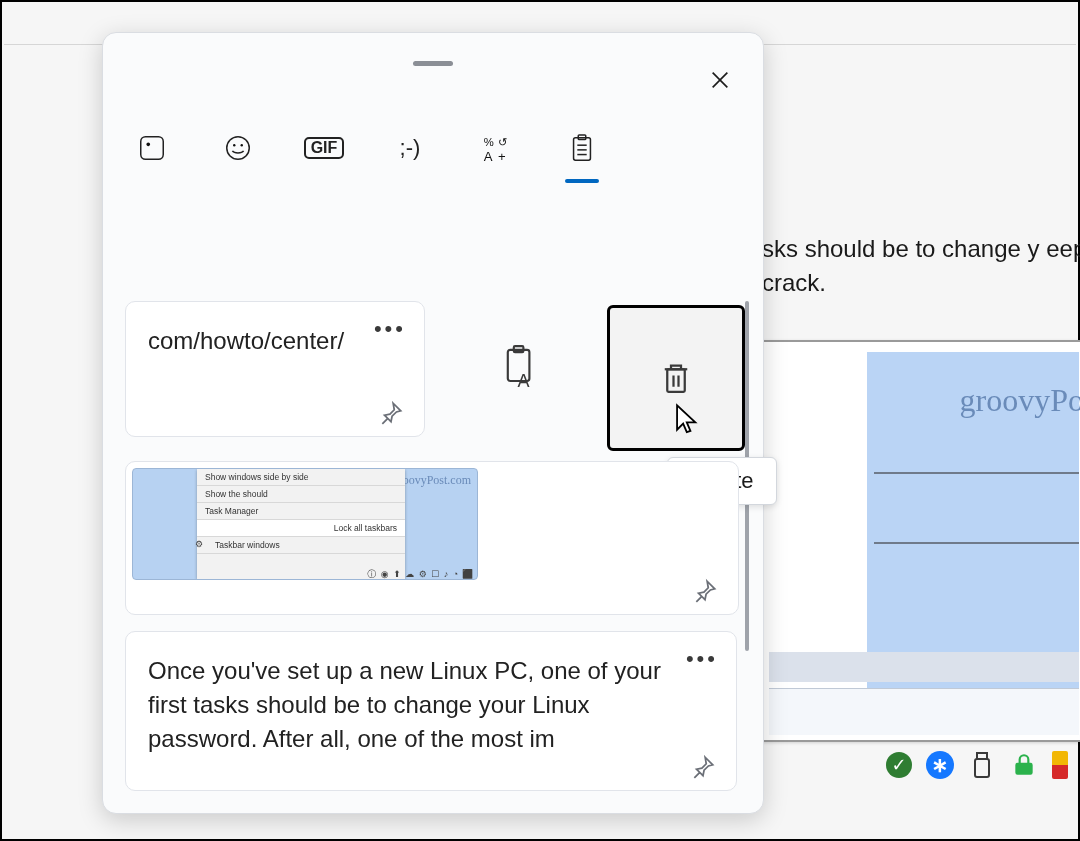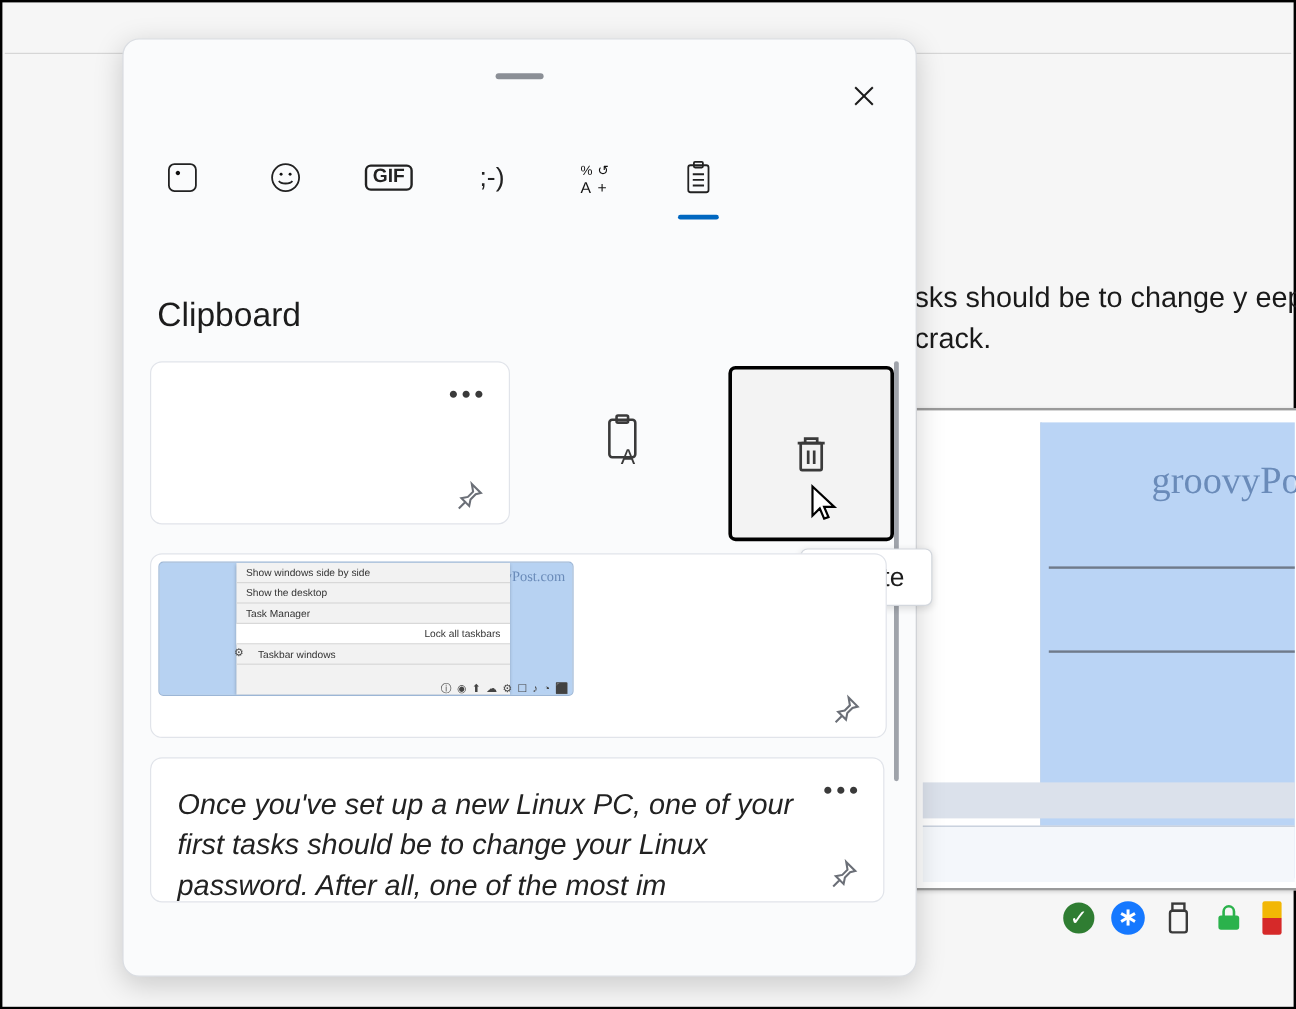--- a/index.html
+++ b/index.html
@@ -52,28 +52,28 @@
   
   .deletebox{position:absolute;left:504px;top:272px;width:132px;height:140px;border:3px solid #000;border-radius:6px;background:#f3f3f3;display:flex;align-items:center;justify-content:center;cursor:pointer;}
   .deletebox svg{width:40px;height:40px;stroke:#3a3a3a;fill:none;stroke-width:1.8;}
   
   .tooltip{position:absolute;left:564px;top:424px;background:#fff;border:1px solid #d3d7dd;border-radius:6px;padding:10px 22px;font-size:22px;color:#1b1b1b;box-shadow:0 2px 6px rgba(0,0,0,.12);}
   
   .cursor{position:absolute;left:570px;top:370px;font-size:34px;color:#111;pointer-events:none;z-index:20;}
   
   .item2{left:22px;top:428px;width:612px;height:152px;}
   .item2 .thumb{position:absolute;left:6px;top:6px;width:344px;height:110px;background:linear-gradient(#b7d2f2,#b7d2f2);border:1px solid #9cb6d6;border-radius:4px;overflow:hidden;}
-  .item2 .thumb .menu{position:absolute;left:64px;top:0;width:228px;height:100%;background:#f2f2f2;box-shadow:0 1px 3px rgba(0,0,0,.3);font-size:8.5px;color:#333;}
+  .item2 .thumb .menu{position:absolute;left:64px;top:0;width:208px;height:100%;background:#f2f2f2;box-shadow:0 1px 3px rgba(0,0,0,.3);font-size:8.5px;color:#333;}
   .item2 .thumb .menu .mrow{border-bottom:1px solid #d8d8d8;padding:3px 8px;position:relative;}
   .item2 .thumb .menu .mrow.hl{background:#fff;text-align:right;}
   .item2 .thumb .menu .mrow .gear{position:absolute;left:-2px;top:2px;font-size:9px;color:#444;}
   .item2 .thumb .brand{position:absolute;right:6px;top:4px;font-family:"Times New Roman",serif;font-size:12px;color:#6a8bb9;}
   .item2 .thumb .tray{position:absolute;right:2px;bottom:-2px;font-size:9px;color:#444;letter-spacing:1px;}
   
-  .item3{left:22px;top:598px;width:612px;height:121px;padding:22px 36px 22px 22px;box-sizing:border-box;font-size:24px;line-height:34px;color:#222;overflow:hidden;font-style:italic;}
+  .item3{left:22px;top:598px;width:612px;height:160px;padding:22px 36px 22px 22px;box-sizing:border-box;font-size:24px;line-height:34px;color:#222;overflow:hidden;}
 </style>
 </head>
 <body>
 
 <div class="screen">
   <div class="topbar"></div>
 
   <div class="bg-text">sks should be to change y eeping your computer sec or crack.</div>
   <div class="bg-imgbox">
     <div class="whiteinner"></div>
@@ -145,24 +145,24 @@
         <svg viewBox="0 0 32 32">
             <rect x="7" y="5" width="18" height="24" rx="2"></rect>
             <rect x="12" y="2" width="8" height="5" rx="1"></rect>
             <line x1="11" y1="13" x2="21" y2="13"></line>
             <line x1="11" y1="18" x2="21" y2="18"></line>
             <line x1="11" y1="23" x2="21" y2="23"></line>
           </svg>
       </div>
     </div>
 
-    <div class="section-title">Clipboard</div>
     <div class="scroll-indicator"></div>
 
     <div class="item item1">
+      <span>com/howto/center/</span>
       <span class="more">•••</span>
       <span class="pin">
         <svg viewBox="0 0 24 24">
             <path d="M14 3l7 7-4 1-4 4-1 5-3-3-5 5 5-5-3-3 5-1 4-4z" transform="rotate(0 12 12)"></path>
           </svg>
       </span>
     </div>
     <div class="pastebox">
       <svg viewBox="0 0 32 40">
           <rect x="5" y="4" width="18" height="26" rx="2"></rect>
@@ -184,21 +184,21 @@
           <path d="M3 2l0 20 5-5 3 7 3-1-3-7 7 0z" fill="#fff" stroke="#000" stroke-width="1.5"></path>
         </svg>
     </div>
     <div class="tooltip">Delete</div>
 
     <div class="item item2">
       <div class="thumb">
         <div class="brand">groovyPost.com</div>
         <div class="menu">
           <div class="mrow">Show windows side by side</div>
-          <div class="mrow">Show the desktop</div>
+          <div class="mrow">Show the should</div>
           <div class="mrow">Task Manager</div>
           <div class="mrow hl">Lock all taskbars</div>
           <div class="mrow"><span class="gear">⚙</span><span style="margin-left:10px">Taskbar windows</span></div>
         </div>
         <div class="tray">ⓘ ◉ ⬆ ☁ ⚙ ☐ ♪ ◔ ⬛</div>
       </div>
       <span class="pin">
         <svg viewBox="0 0 24 24">
             <path d="M14 3l7 7-4 1-4 4-1 5-3-3-5 5 5-5-3-3 5-1 4-4z"></path>
           </svg>

